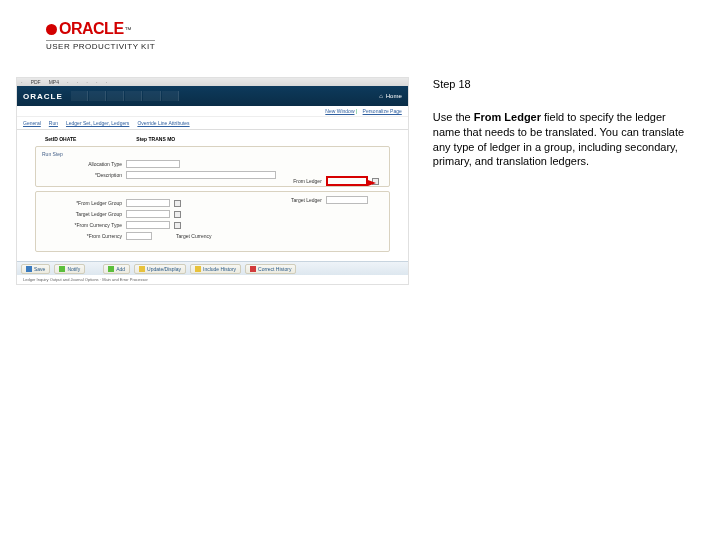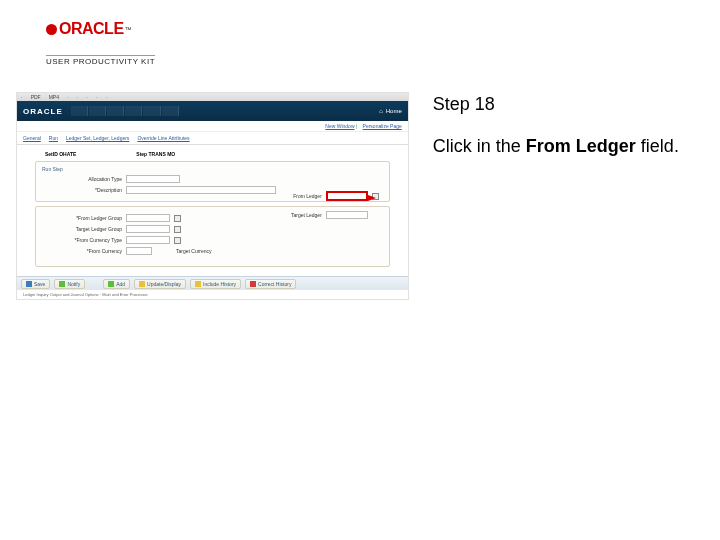--- a/index.html
+++ b/index.html
@@ -24,21 +24,21 @@
     background: #d20000; display: inline-block;
   }
   .oracle-word {
     font-family: Arial, sans-serif; font-weight: bold;
     color: #d20000; font-size: 16px; letter-spacing: -0.5px;
     margin-left: 1px;
   }
   .tm { font-size: 7px; vertical-align: super; color: #333; }
   .upk {
     font-size: 8px; letter-spacing: 0.5px; color: #222;
-    border-top: 1px solid #999; margin-top: 17px; padding-top: 1px;
+    border-top: 1px solid #999; margin-top: 2px; padding-top: 1px;
     width: fit-content;
   }
   .doc-title { font-size: 15px; color: #000; padding-top: 6px; }
 
   .content {
     display: flex;
     padding: 18px 26px 0 16px;
     gap: 24px;
     align-items: flex-start;
   }
@@ -123,21 +123,21 @@
     border:1px solid #d0cdbb; border-radius:2px;
   }
   .fi { width:6px; height:6px; display:inline-block; }
   .fi.blue { background:#3b7bbf; }
   .fi.green { background:#5bbf3b; }
   .fi.red { background:#d23b3b; }
   .fi.yel { background:#e8c23b; }
   .shot-legal { font-size:4px; color:#666; padding:2px 6px; }
 
   
-  .instr { width: 262px; font-size: 18px; line-height: 1.35; }
+  .instr { width: 262px; font-size: 11px; line-height: 1.35; }
   .step-title { margin-bottom: 18px; }
   .para { margin-bottom: 16px; }
   .bold { font-weight: bold; }
 </style>
 </head>
 <body>
 
 <div class="header">
   <div class="logo-block">
     <div class="logo-row">
@@ -268,16 +268,16 @@
           <span class="fi red"></span>
           <span>Correct History</span>
         </span>
     </div>
     <div class="shot-legal">Ledger Inquiry Output and Journal Options · Main and Error Processor</div>
   </div>
 
   <div class="instr">
     <div class="step-title">Step 18</div>
     <div class="para">
-      <span>Click in the </span><span class="bold">From Ledger</span><span> field.</span>
+      <span>Use the </span><span class="bold">From Ledger</span><span> field to specify the ledger name that needs to be translated. You can translate any type of ledger in a group, including secondary, primary, and translation ledgers.</span>
     </div>
   </div>
 </div>
 
 </body></html>

